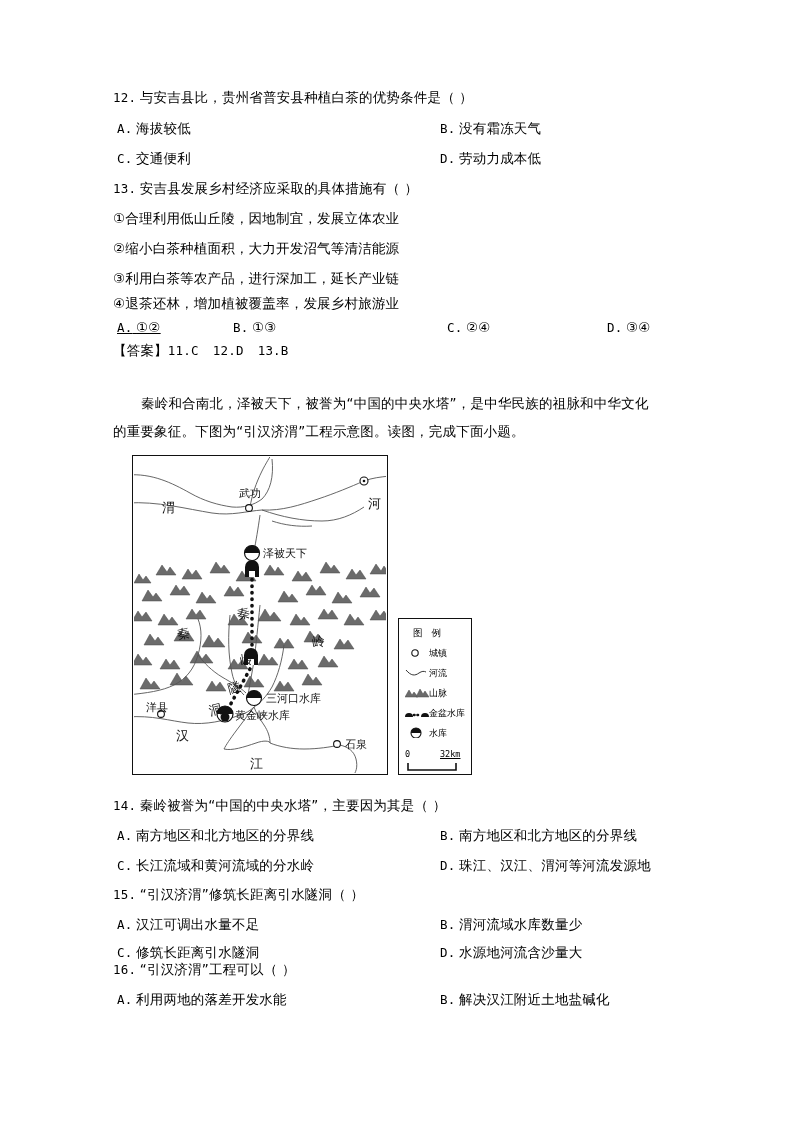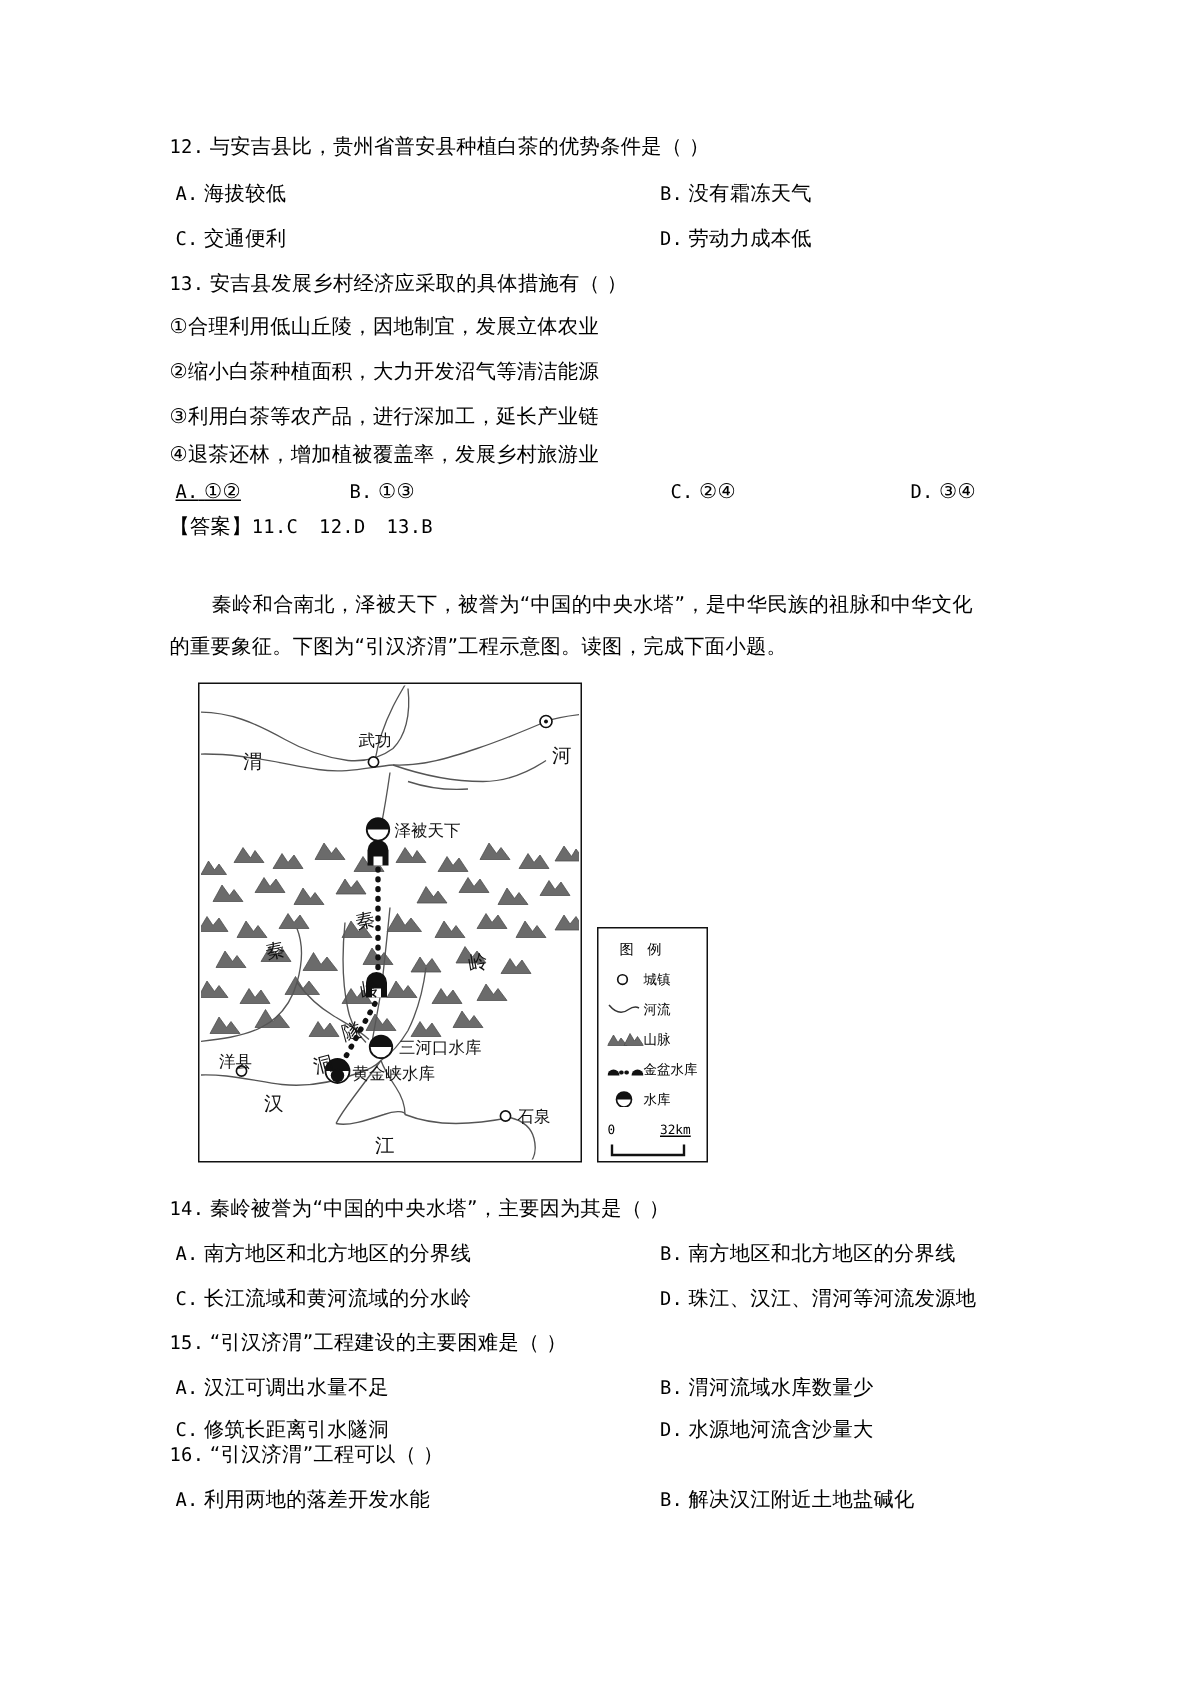--- a/index.html
+++ b/index.html
@@ -340,21 +340,21 @@
     <span class="opt-label">C.</span>
     <span class="cn">长江流域和黄河流域的分水岭</span>
   </div>
   <div class="line" style="left:440px; top:857px;">
     <span class="opt-label">D.</span>
     <span class="cn">珠江、汉江、渭河等河流发源地</span>
   </div>
 
   <div class="line" style="left:113px; top:886px;">
     <span class="qnum">15.</span>
-    <span class="cn">“引汉济渭”工程建设的主要困难是（    ）</span>
+    <span class="cn">“引汉济渭”修筑长距离引水隧洞（    ）</span>
   </div>
   <div class="line" style="left:117px; top:916px;">
     <span class="opt-label">A.</span>
     <span class="cn">汉江可调出水量不足</span>
   </div>
   <div class="line" style="left:440px; top:916px;">
     <span class="opt-label">B.</span>
     <span class="cn">渭河流域水库数量少</span>
   </div>
   <div class="line" style="left:117px; top:944px;">

